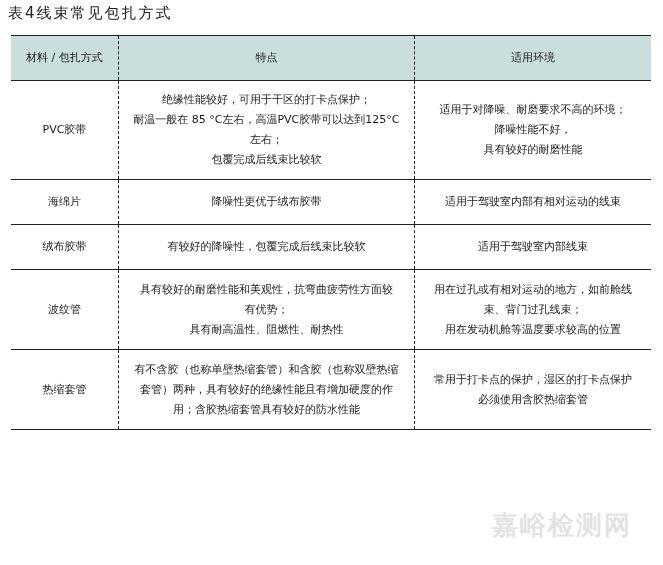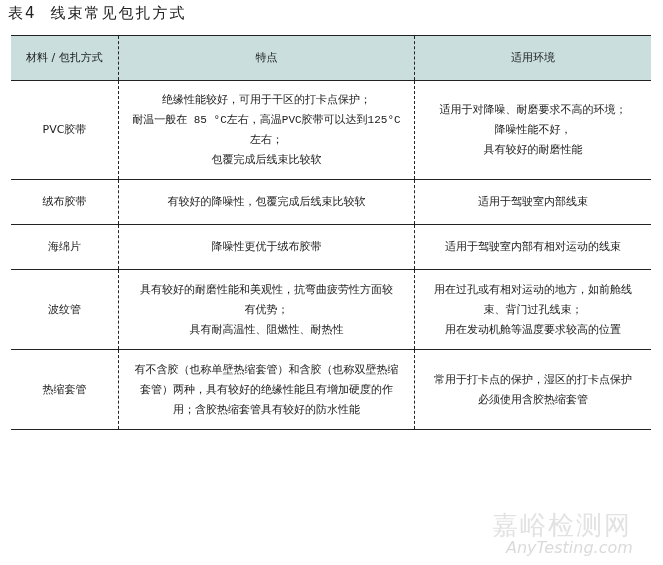--- a/index.html
+++ b/index.html
@@ -5,45 +5,45 @@
   html, body { margin: 0; padding: 0; background: #ffffff; }
   body {
     width: 663px; height: 565px; position: relative; overflow: hidden;
     font-family: "DejaVu Sans", "Liberation Sans", sans-serif;
     color: #1a1a1a;
   }
   .title {
     position: absolute; left: 8px; top: 4px;
     font-size: 15px; letter-spacing: 2px; color: #222;
   }
-  .title .num { margin-right: 14px; }
+  .title .num { }
   table.wrap {
     position: absolute; left: 11px; top: 35px;
     width: 640px; border-collapse: collapse; table-layout: fixed;
   }
   table.wrap td, table.wrap th {
     border-top: 1.5px solid #222;
     border-bottom: 1.5px solid #222;
     text-align: center; vertical-align: middle;
     font-size: 11px; line-height: 20px; font-weight: normal;
     padding: 0 2px;
   }
   table.wrap .c1 { width: 101px; }
-  table.wrap .c2 { width: 286px; font-family: Liberation Mono, monospace; }
+  table.wrap .c2 { width: 286px; }
   table.wrap .c3 { width: 228px; }
   table.wrap td.c1, table.wrap th.c1,
   table.wrap td.c2, table.wrap th.c2 { border-right: 1px dashed #222; }
   thead th { background: #c9dedd; height: 44px; font-size: 12px; }
   .line { display: block; }
   .watermark {
     position: absolute; left: 492px; top: 508px; width: 170px; height: 56px;
     pointer-events: none;
   }
   .wm1 {
-    position: absolute; left: 0; top: 0; font-size: 26px; font-weight: normal;
+    position: absolute; left: 0; top: 0; font-size: 26px; font-weight: bold;
     color: rgba(150,150,150,0.28); letter-spacing: 2px;
   }
   .wm2 {
     position: absolute; left: 14px; top: 30px; font-size: 16px; font-style: italic;
     color: rgba(150,150,150,0.35);
   }
 </style>
 </head>
 <body>
 
@@ -68,35 +68,35 @@
         <span class="line">左右；</span>
         <span class="line">包覆完成后线束比较软</span>
       </td>
       <td class="c3">
         <span class="line">适用于对降噪、耐磨要求不高的环境；</span>
         <span class="line">降噪性能不好，</span>
         <span class="line">具有较好的耐磨性能</span>
       </td>
     </tr>
     <tr style="height:45px">
+      <td class="c1">海绵片</td>
+      <td class="c2">
+        <span class="line">降噪性更优于绒布胶带</span>
+      </td>
+      <td class="c3">
+        <span class="line">适用于驾驶室内部有相对运动的线束</span>
+      </td>
+    </tr>
+    <tr style="height:45px">
       <td class="c1">绒布胶带</td>
       <td class="c2">
         <span class="line">有较好的降噪性，包覆完成后线束比较软</span>
       </td>
       <td class="c3">
         <span class="line">适用于驾驶室内部线束</span>
-      </td>
-    </tr>
-    <tr style="height:45px">
-      <td class="c1">海绵片</td>
-      <td class="c2">
-        <span class="line">降噪性更优于绒布胶带</span>
-      </td>
-      <td class="c3">
-        <span class="line">适用于驾驶室内部有相对运动的线束</span>
       </td>
     </tr>
     <tr style="height:80px">
       <td class="c1">波纹管</td>
       <td class="c2">
         <span class="line">具有较好的耐磨性能和美观性，抗弯曲疲劳性方面较</span>
         <span class="line">有优势；</span>
         <span class="line">具有耐高温性、阻燃性、耐热性</span>
       </td>
       <td class="c3">
@@ -115,14 +115,13 @@
       <td class="c3">
         <span class="line">常用于打卡点的保护，湿区的打卡点保护</span>
         <span class="line">必须使用含胶热缩套管</span>
       </td>
     </tr>
   </tbody>
 </table>
 
 <div class="watermark">
   <span class="wm1">嘉峪检测网</span>
-  <span class="wm2">AnyTesting.com</span>
 </div>
 
 </body></html>

